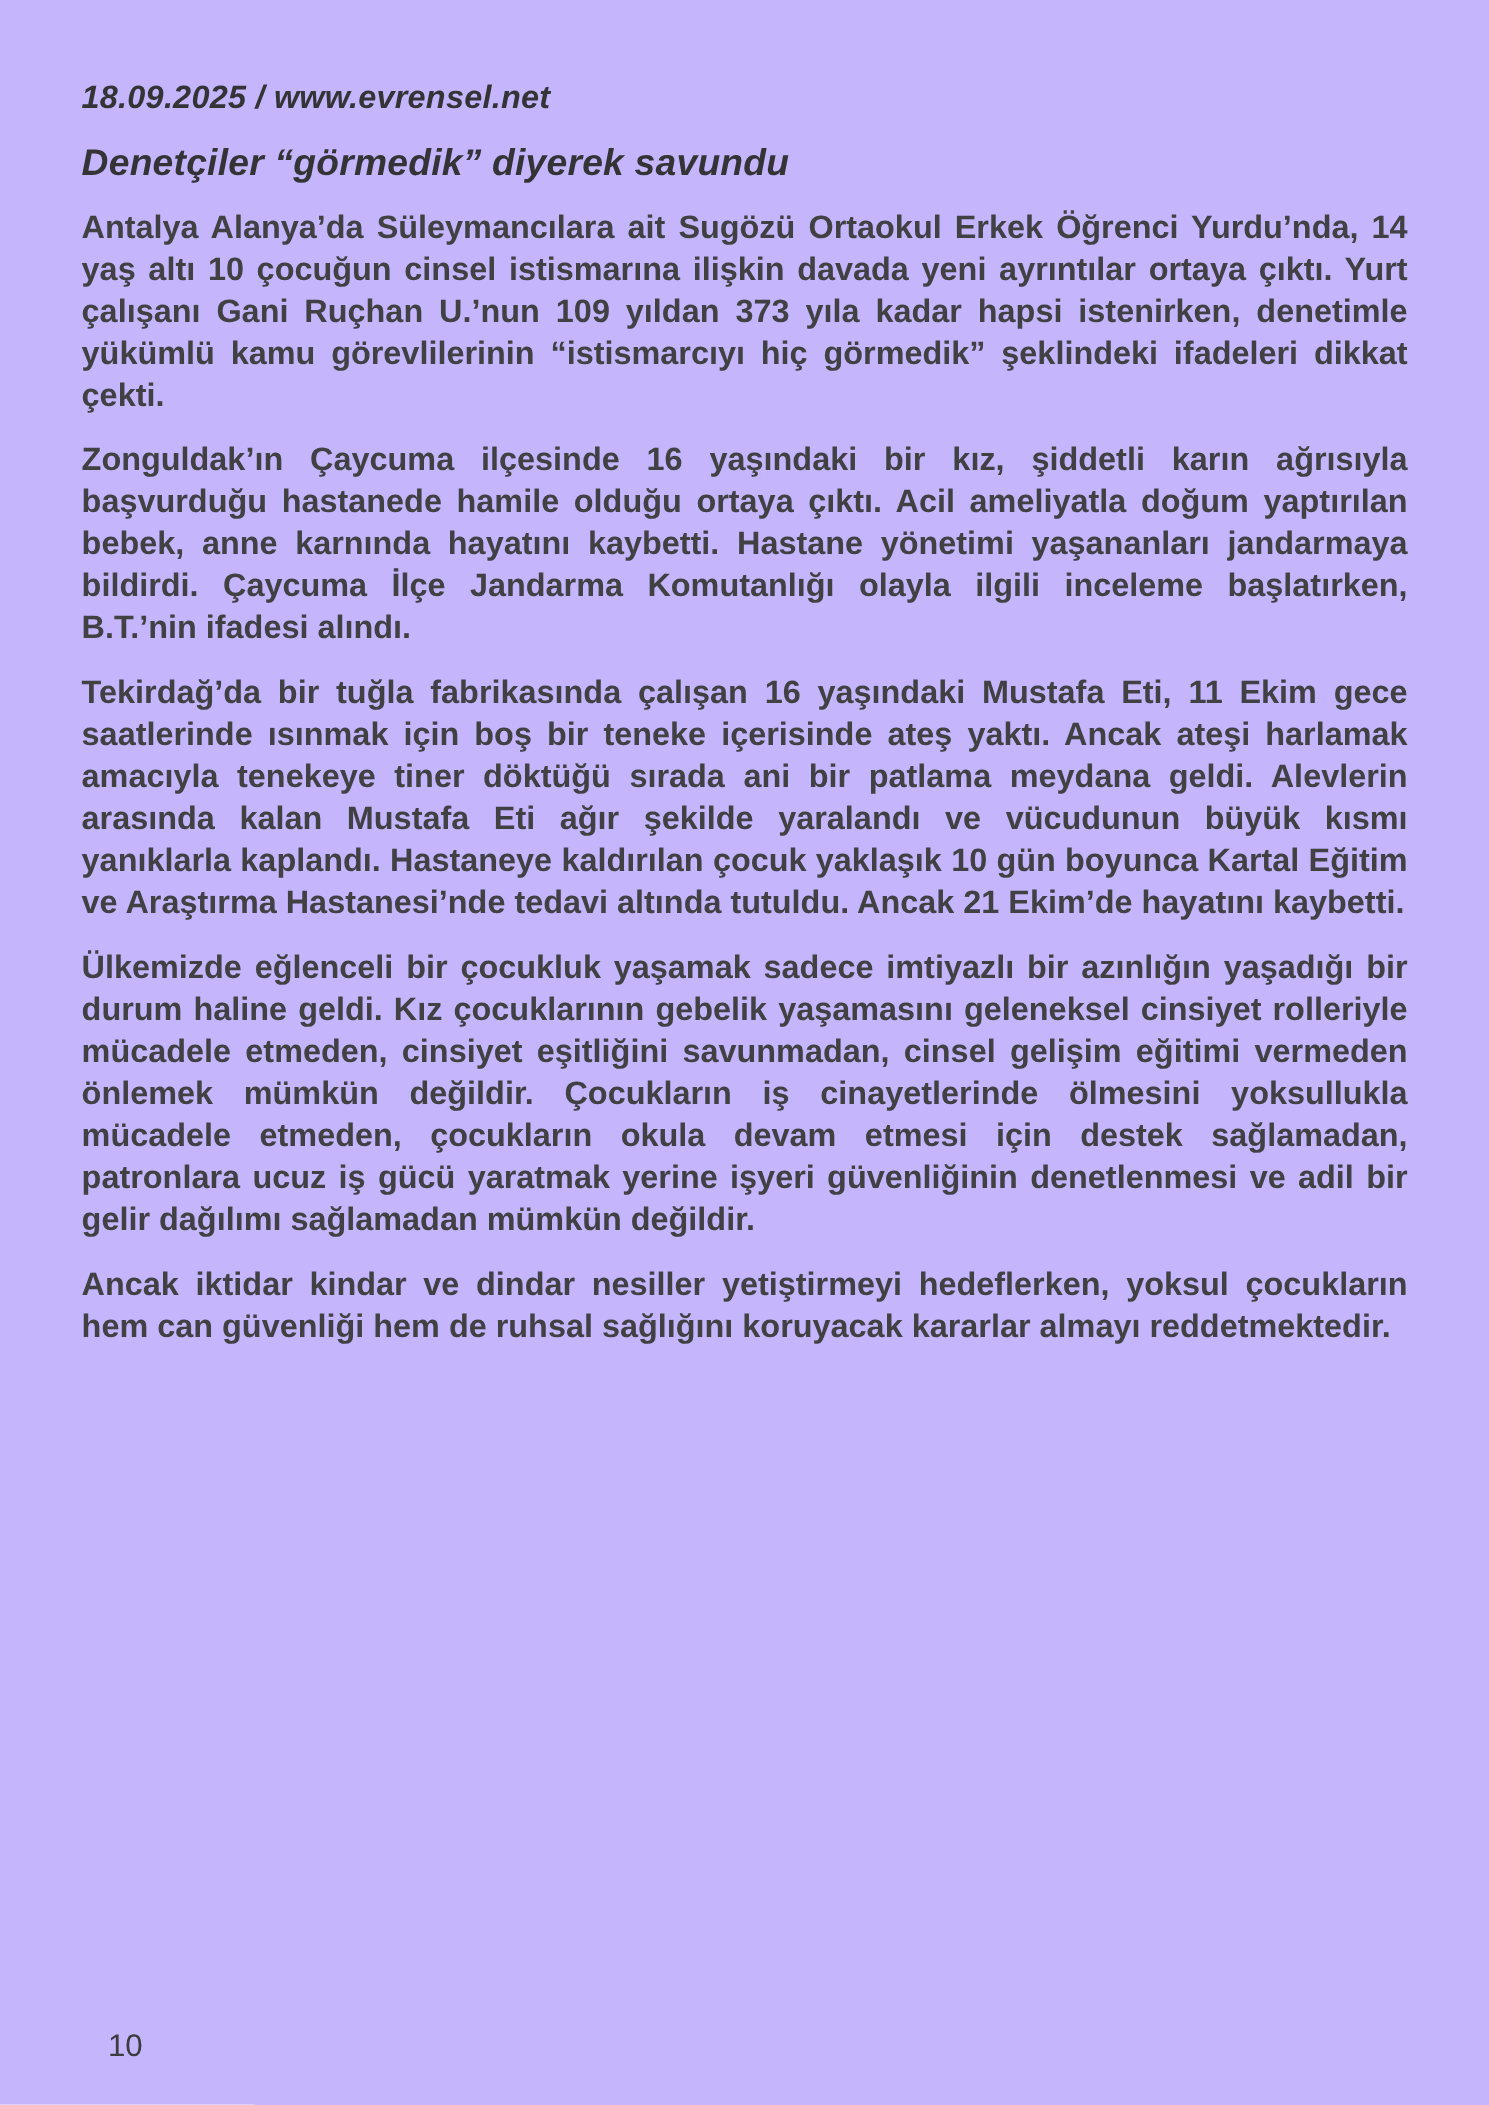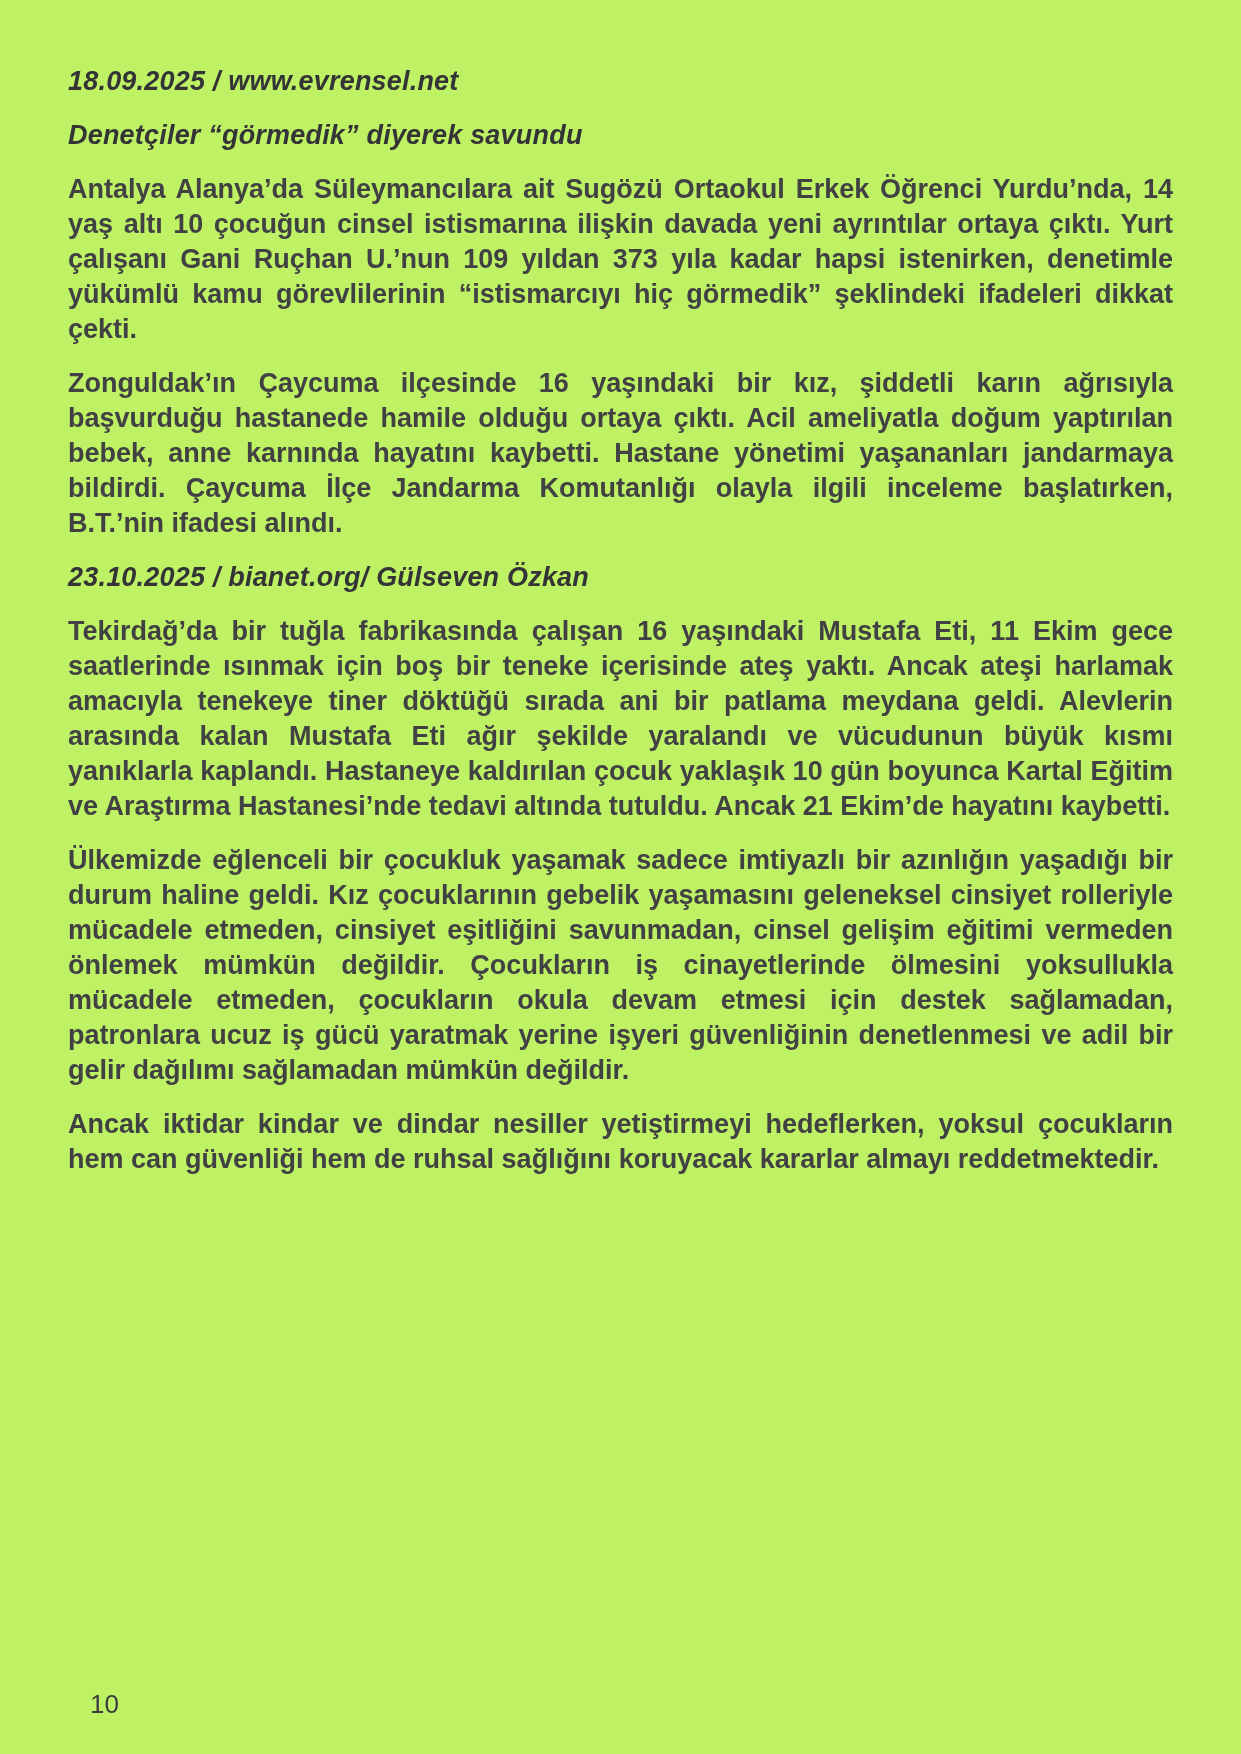--- a/index.html
+++ b/index.html
@@ -4,21 +4,21 @@
 <style>
   html, body {
     margin: 0;
     padding: 0;
     background: #ffffff;
   }
   .page {
     position: relative;
     width: 1241px;
     height: 1754px;
-    background: #bef264;
+    background: #c4b5fd;
     font-family: "Liberation Sans", sans-serif;
     overflow: hidden;
   }
   .content {
     position: absolute;
     top: 64px;
     left: 68px;
     right: 68px;
   }
   .article {
@@ -27,21 +27,21 @@
   .date-source {
     font-size: 27px;
     line-height: 35px;
     font-weight: 700;
     font-style: italic;
     color: #343436;
     letter-spacing: 0.2px;
     margin: 0 0 19px 0;
   }
   .headline {
-    font-size: 27px;
+    font-size: 31px;
     line-height: 35px;
     font-weight: 700;
     font-style: italic;
     color: #343436;
     letter-spacing: 0.2px;
     margin: 0 0 19px 0;
   }
   .body-para {
     font-size: 27px;
     line-height: 35px;
@@ -82,21 +82,20 @@
       <h2 class="date-source">18.09.2025 / www.evrensel.net</h2>
       <h3 class="headline">Denetçiler “görmedik” diyerek savundu</h3>
       <p class="body-para">Antalya Alanya’da Süleymancılara ait Sugözü Ortaokul Erkek Öğrenci Yurdu’nda, 14 yaş altı 10 çocuğun cinsel istismarına ilişkin davada yeni ayrıntılar ortaya çıktı. Yurt çalışanı Gani Ruçhan U.’nun 109 yıldan 373 yıla kadar hapsi istenirken, denetimle yükümlü kamu görevlilerinin “istismarcıyı hiç görmedik” şeklindeki ifadeleri dikkat çekti.</p>
     </section>
 
     <section class="article">
       <p class="body-para">Zonguldak’ın Çaycuma ilçesinde 16 yaşındaki bir kız, şiddetli karın ağrısıyla başvurduğu hastanede hamile olduğu ortaya çıktı. Acil ameliyatla doğum yaptırılan bebek, anne karnında hayatını kaybetti. Hastane yönetimi yaşananları jandarmaya bildirdi. Çaycuma İlçe Jandarma Komutanlığı olayla ilgili inceleme başlatırken, B.T.’nin ifadesi alındı.</p>
     </section>
 
     <section class="article">
-      <h2 class="date-source">23.10.2025 / bianet.org/ Gülseven Özkan</h2>
       <p class="body-para">Tekirdağ’da bir tuğla fabrikasında çalışan 16 yaşındaki Mustafa Eti, 11 Ekim gece saatlerinde ısınmak için boş bir teneke içerisinde ateş yaktı. Ancak ateşi harlamak amacıyla tenekeye tiner döktüğü sırada ani bir patlama meydana geldi. Alevlerin arasında kalan Mustafa Eti ağır şekilde yaralandı ve vücudunun büyük kısmı yanıklarla kaplandı. Hastaneye kaldırılan çocuk yaklaşık 10 gün boyunca Kartal Eğitim ve Araştırma Hastanesi’nde tedavi altında tutuldu. Ancak 21 Ekim’de hayatını kaybetti.</p>
       <p class="body-para">Ülkemizde eğlenceli bir çocukluk yaşamak sadece imtiyazlı bir azınlığın yaşadığı bir durum haline geldi. Kız çocuklarının gebelik yaşamasını geleneksel cinsiyet rolleriyle mücadele etmeden, cinsiyet eşitliğini savunmadan, cinsel gelişim eğitimi vermeden önlemek mümkün değildir. Çocukların iş cinayetlerinde ölmesini yoksullukla mücadele etmeden, çocukların okula devam etmesi için destek sağlamadan, patronlara ucuz iş gücü yaratmak yerine işyeri güvenliğinin denetlenmesi ve adil bir gelir dağılımı sağlamadan mümkün değildir.</p>
       <p class="body-para">Ancak iktidar kindar ve dindar nesiller yetiştirmeyi hedeflerken, yoksul çocukların hem can güvenliği hem de ruhsal sağlığını koruyacak kararlar almayı reddetmektedir.</p>
     </section>
 
   </main>
 
   <footer class="footer">
     <span class="page-number">10</span>
   </footer>

